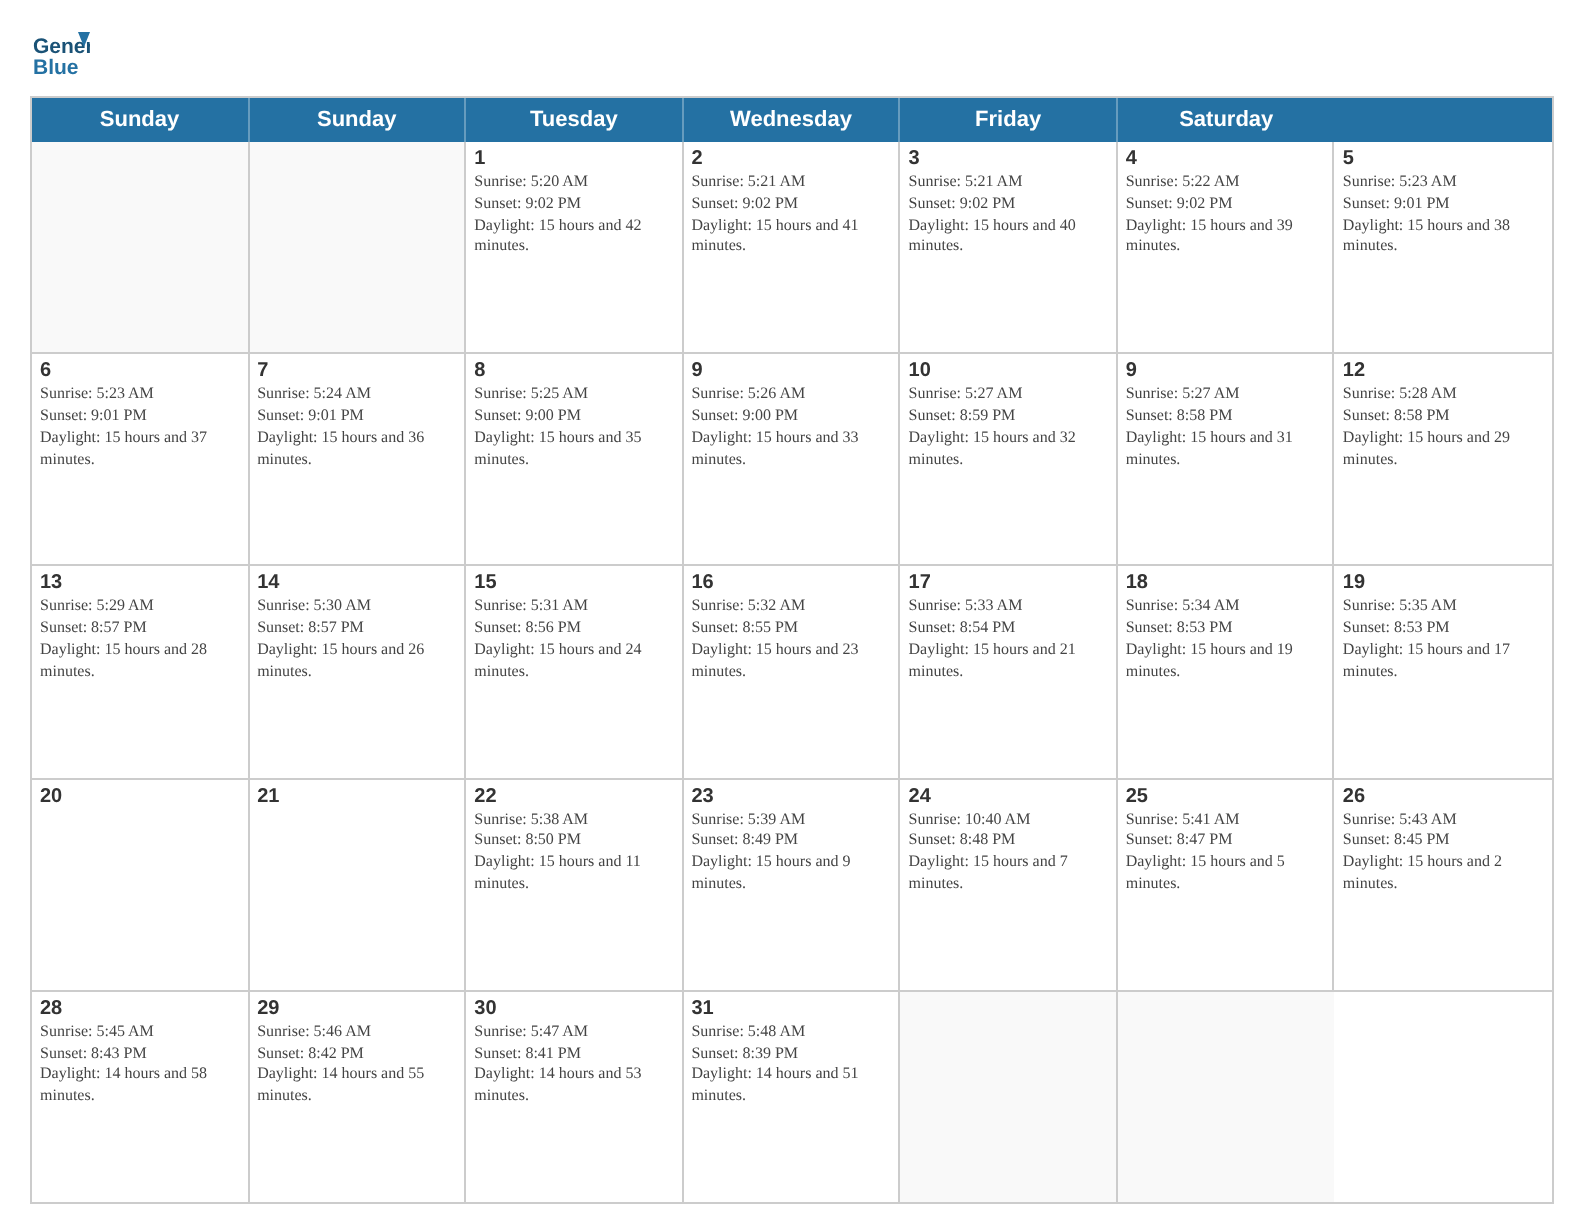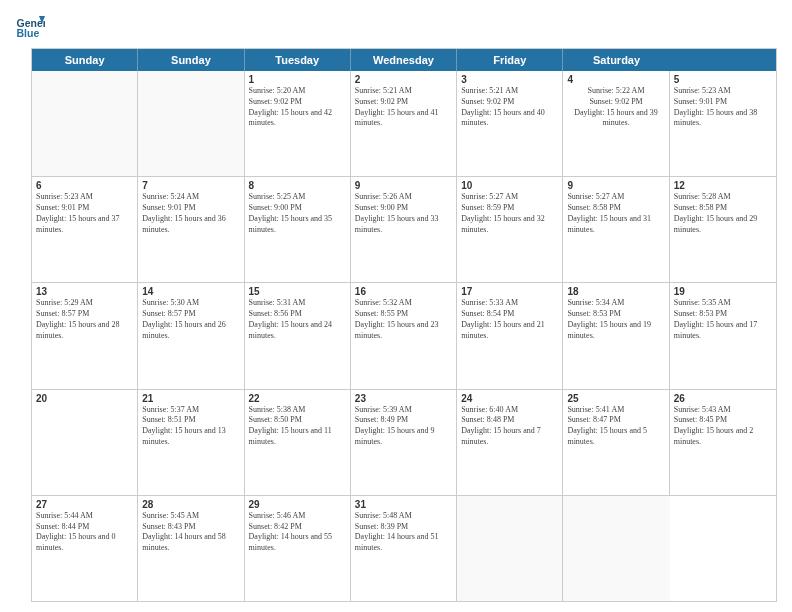--- a/index.html
+++ b/index.html
@@ -42,21 +42,20 @@
     }
     .location-title {
       font-size: 14px;
       color: #555;
     }
     .calendar {
       flex: 1;
       display: flex;
       flex-direction: column;
       border: 1px solid #ccc;
-      margin-left: 16px;
     }
     .calendar-header {
       display: grid;
       grid-template-columns: repeat(7, 1fr);
       background: #2471a3;
     }
     .calendar-header .day-name {
       color: #fff;
       font-size: 11px;
       font-weight: bold;
@@ -152,21 +151,21 @@
 Daylight: 15 hours and 41 minutes.</div>
           </div>
           <div class="calendar-cell">
             <div class="cell-date">3</div>
             <div class="cell-info" style="white-space: pre-line;">Sunrise: 5:21 AM
 Sunset: 9:02 PM
 Daylight: 15 hours and 40 minutes.</div>
           </div>
           <div class="calendar-cell">
             <div class="cell-date">4</div>
-            <div class="cell-info" style="white-space: pre-line; text-align: center;">Sunrise: 5:22 AM
+            <div class="cell-info" style="white-space: pre-line;">Sunrise: 5:22 AM
 Sunset: 9:02 PM
 Daylight: 15 hours and 39 minutes.</div>
           </div>
           <div class="calendar-cell">
             <div class="cell-date">5</div>
             <div class="cell-info" style="white-space: pre-line;">Sunrise: 5:23 AM
 Sunset: 9:01 PM
 Daylight: 15 hours and 38 minutes.</div>
           </div>
         </div>
@@ -257,73 +256,70 @@
 Sunset: 8:53 PM
 Daylight: 15 hours and 17 minutes.</div>
           </div>
         </div>
         <div class="calendar-row">
           <div class="calendar-cell">
             <div class="cell-date">20</div>
           </div>
           <div class="calendar-cell">
             <div class="cell-date">21</div>
-            <div class="cell-info" style="white-space: pre-line;">Sunrise: 5:37 AM
-Sunset: 8:51 PM
-Daylight: 15 hours and 13 minutes.</div>
           </div>
           <div class="calendar-cell">
             <div class="cell-date">22</div>
             <div class="cell-info" style="white-space: pre-line;">Sunrise: 5:38 AM
 Sunset: 8:50 PM
 Daylight: 15 hours and 11 minutes.</div>
           </div>
           <div class="calendar-cell">
             <div class="cell-date">23</div>
             <div class="cell-info" style="white-space: pre-line;">Sunrise: 5:39 AM
 Sunset: 8:49 PM
 Daylight: 15 hours and 9 minutes.</div>
           </div>
           <div class="calendar-cell">
             <div class="cell-date">24</div>
-            <div class="cell-info" style="white-space: pre-line;">Sunrise: 6:40 AM
+            <div class="cell-info" style="white-space: pre-line;">Sunrise: 10:40 AM
 Sunset: 8:48 PM
 Daylight: 15 hours and 7 minutes.</div>
           </div>
           <div class="calendar-cell">
             <div class="cell-date">25</div>
             <div class="cell-info" style="white-space: pre-line;">Sunrise: 5:41 AM
 Sunset: 8:47 PM
 Daylight: 15 hours and 5 minutes.</div>
           </div>
           <div class="calendar-cell">
             <div class="cell-date">26</div>
             <div class="cell-info" style="white-space: pre-line;">Sunrise: 5:43 AM
 Sunset: 8:45 PM
 Daylight: 15 hours and 2 minutes.</div>
           </div>
         </div>
         <div class="calendar-row">
           <div class="calendar-cell">
-            <div class="cell-date">27</div>
-            <div class="cell-info" style="white-space: pre-line;">Sunrise: 5:44 AM
-Sunset: 8:44 PM
-Daylight: 15 hours and 0 minutes.</div>
-          </div>
-          <div class="calendar-cell">
             <div class="cell-date">28</div>
             <div class="cell-info" style="white-space: pre-line;">Sunrise: 5:45 AM
 Sunset: 8:43 PM
 Daylight: 14 hours and 58 minutes.</div>
           </div>
           <div class="calendar-cell">
             <div class="cell-date">29</div>
             <div class="cell-info" style="white-space: pre-line;">Sunrise: 5:46 AM
 Sunset: 8:42 PM
 Daylight: 14 hours and 55 minutes.</div>
+          </div>
+          <div class="calendar-cell">
+            <div class="cell-date">30</div>
+            <div class="cell-info" style="white-space: pre-line;">Sunrise: 5:47 AM
+Sunset: 8:41 PM
+Daylight: 14 hours and 53 minutes.</div>
           </div>
           <div class="calendar-cell">
             <div class="cell-date">31</div>
             <div class="cell-info" style="white-space: pre-line;">Sunrise: 5:48 AM
 Sunset: 8:39 PM
 Daylight: 14 hours and 51 minutes.</div>
           </div>
           <div class="calendar-cell empty"></div>
           <div class="calendar-cell empty"></div>
         </div>

